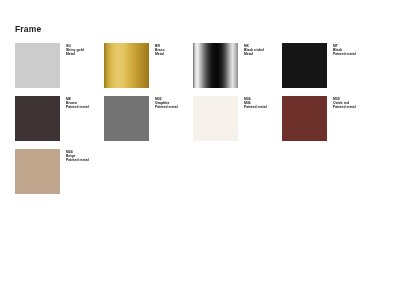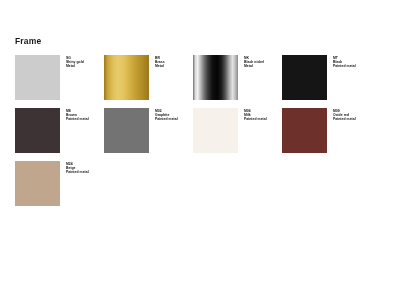--- a/index.html
+++ b/index.html
@@ -13,21 +13,21 @@
     background: #ffffff;
     font-family: "Liberation Sans", sans-serif;
     color: #1a1a1a;
     overflow: hidden;
   }
   .sheet {
     position: relative;
     width: 400px;
     height: 228px;
     box-sizing: border-box;
-    padding: 37px 0 0 15px;
+    padding: 25px 0 0 15px;
   }
   .section-title {
     font-size: 8.5px;
     font-weight: bold;
     letter-spacing: 0.15px;
     color: #1a1a1a;
     margin: 0 0 9px 0;
     line-height: 1;
   }
   .grid {

